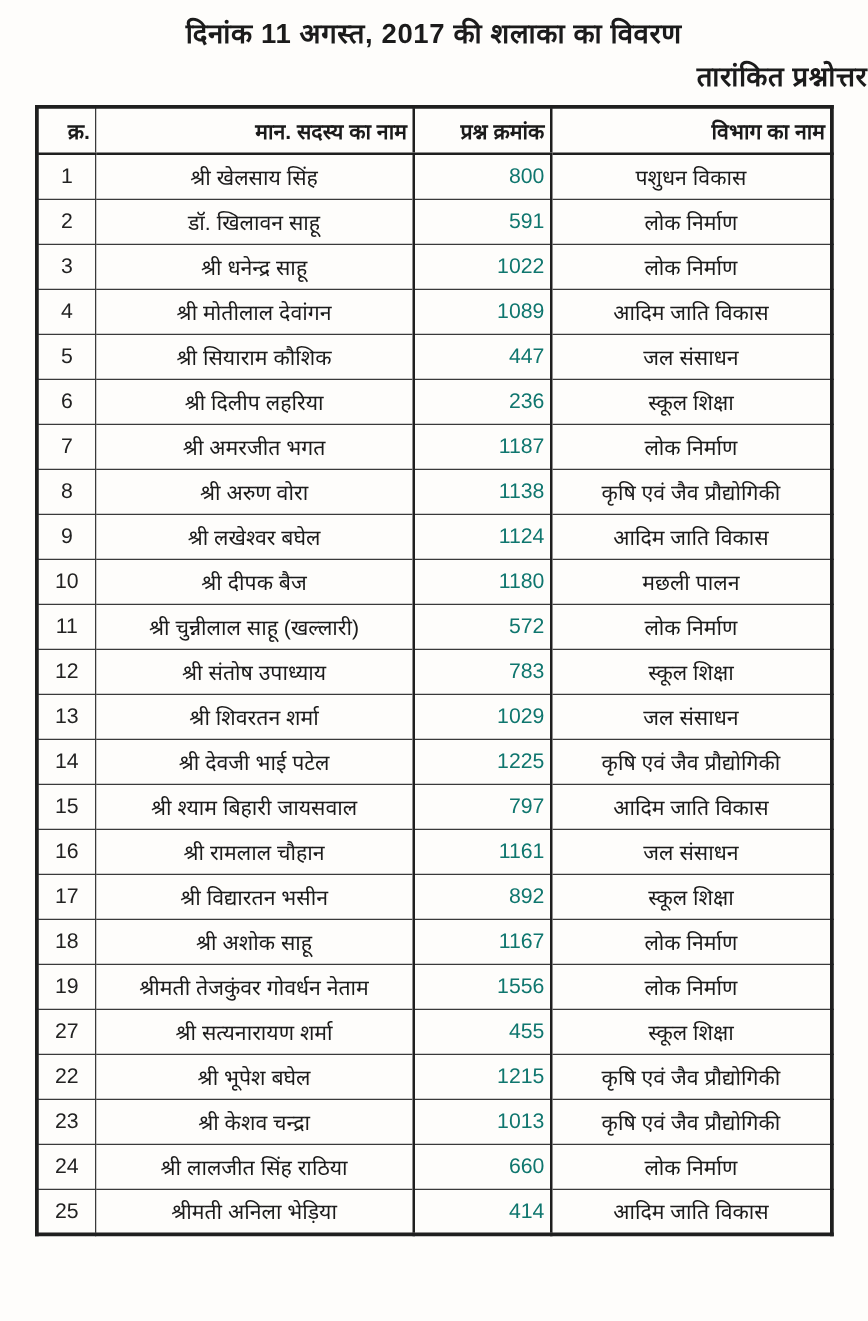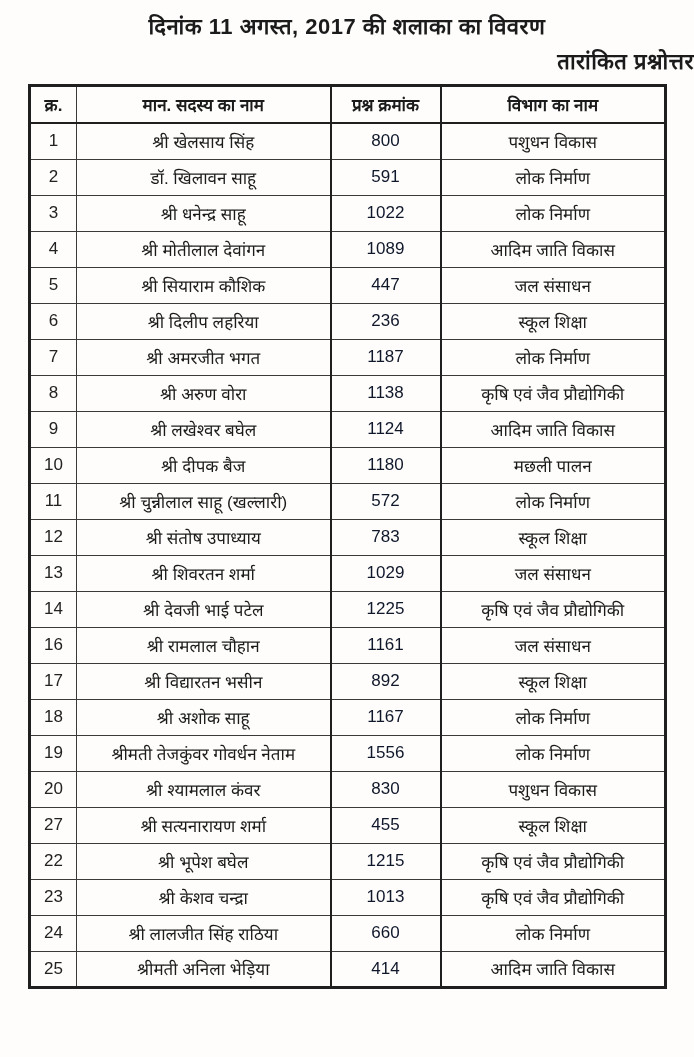--- a/index.html
+++ b/index.html
@@ -56,21 +56,21 @@
     padding: 0 4px;
     vertical-align: middle;
     overflow: hidden;
     white-space: nowrap;
   }
   .qtable thead th {
     font-weight: bold;
     font-size: 17px;
     height: 38px;
     border-bottom: 2px solid var(--border);
-    text-align: center;
+    text-align: right;
   }
   
   col.c-sno       { width: 47px; }
   col.c-member    { width: 254px; }
   col.c-question  { width: 110px; }
   col.c-dept      { width: 225px; }
   
   .qtable th:nth-child(3), .qtable td:nth-child(3),
   .qtable th:nth-child(4), .qtable td:nth-child(4) {
     border-left: 2px solid var(--border);
@@ -78,23 +78,23 @@
   .col-sno {
     text-align: center;
     font-size: 15px;
     color: #222;
   }
   .col-member {
     text-align: center;
     padding-left: 6px;
   }
   .col-question_no {
-    text-align: center;
+    text-align: right;
     font-size: 15px;
-    color: #0f172a;
+    color: #0f766e;
   }
   .col-department {
     text-align: center;
     padding-left: 7px;
   }
 </style>
 </head>
 <body>
 
 <div class="page">
@@ -196,20 +196,26 @@
           <td class="col-question_no">1029</td>
           <td class="col-department">जल संसाधन</td>
         </tr>
         <tr>
           <td class="col-sno">14</td>
           <td class="col-member">श्री देवजी भाई पटेल</td>
           <td class="col-question_no">1225</td>
           <td class="col-department">कृषि एवं जैव प्रौद्योगिकी</td>
         </tr>
         <tr>
+          <td class="col-sno">15</td>
+          <td class="col-member">श्री श्याम बिहारी जायसवाल</td>
+          <td class="col-question_no">797</td>
+          <td class="col-department">आदिम जाति विकास</td>
+        </tr>
+        <tr>
           <td class="col-sno">16</td>
           <td class="col-member">श्री रामलाल चौहान</td>
           <td class="col-question_no">1161</td>
           <td class="col-department">जल संसाधन</td>
         </tr>
         <tr>
           <td class="col-sno">17</td>
           <td class="col-member">श्री विद्यारतन भसीन</td>
           <td class="col-question_no">892</td>
           <td class="col-department">स्कूल शिक्षा</td>
@@ -220,26 +226,20 @@
           <td class="col-question_no">1167</td>
           <td class="col-department">लोक निर्माण</td>
         </tr>
         <tr>
           <td class="col-sno">19</td>
           <td class="col-member">श्रीमती तेजकुंवर गोवर्धन नेताम</td>
           <td class="col-question_no">1556</td>
           <td class="col-department">लोक निर्माण</td>
         </tr>
         <tr>
-          <td class="col-sno">20</td>
-          <td class="col-member">श्री श्यामलाल कंवर</td>
-          <td class="col-question_no">830</td>
-          <td class="col-department">पशुधन विकास</td>
-        </tr>
-        <tr>
           <td class="col-sno">27</td>
           <td class="col-member">श्री सत्यनारायण शर्मा</td>
           <td class="col-question_no">455</td>
           <td class="col-department">स्कूल शिक्षा</td>
         </tr>
         <tr>
           <td class="col-sno">22</td>
           <td class="col-member">श्री भूपेश बघेल</td>
           <td class="col-question_no">1215</td>
           <td class="col-department">कृषि एवं जैव प्रौद्योगिकी</td>

